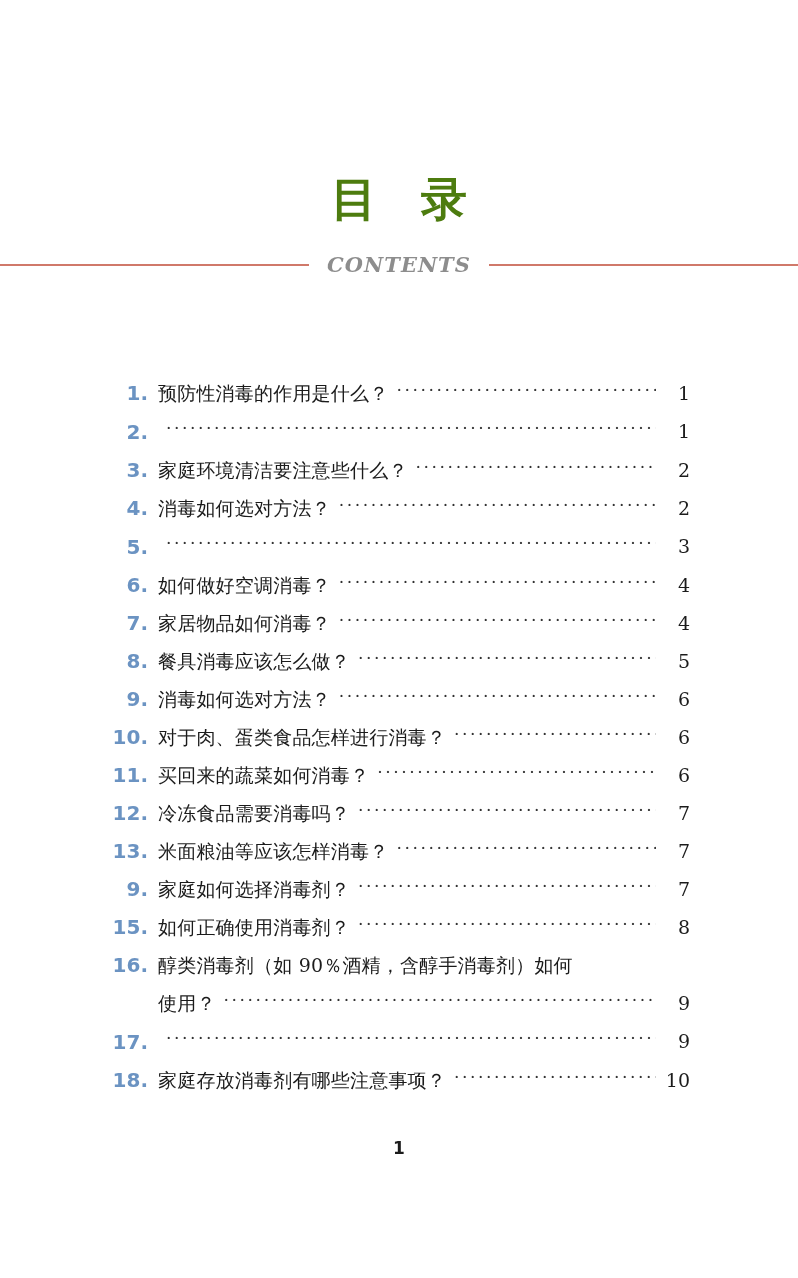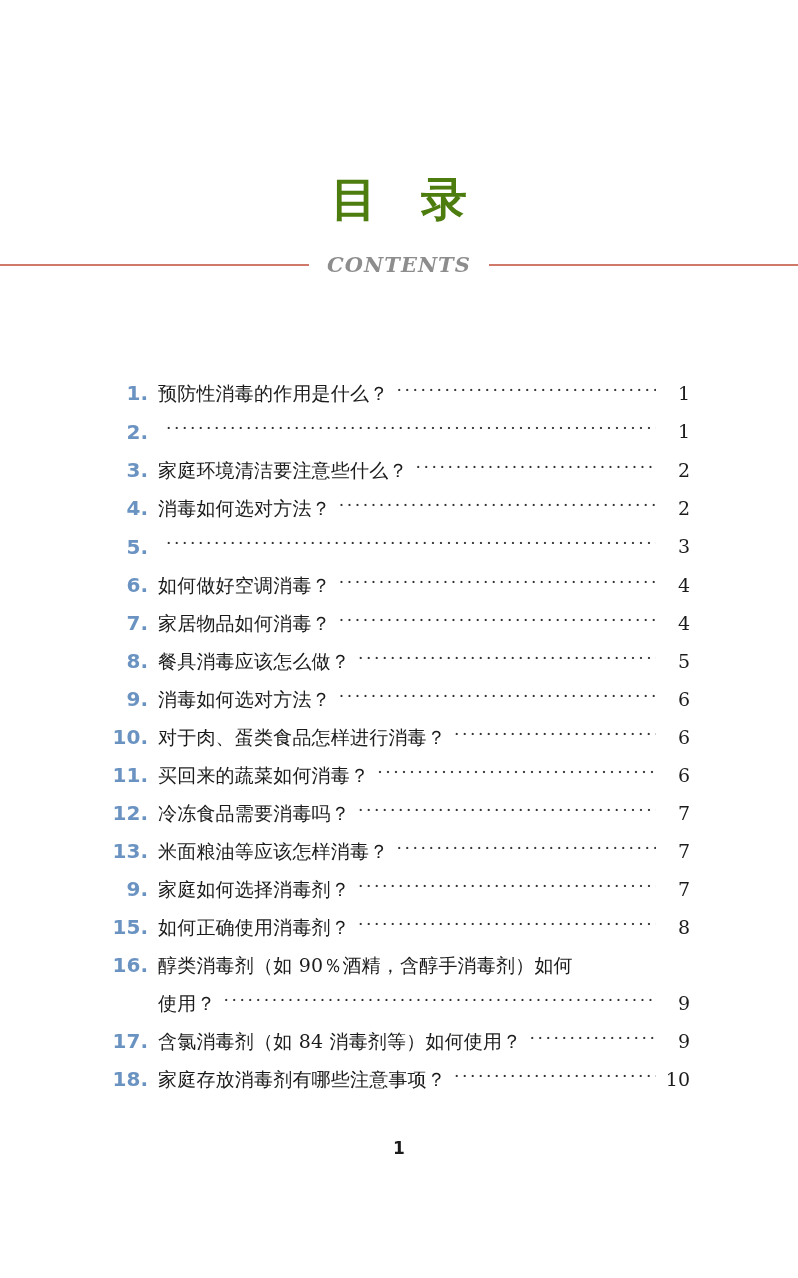--- a/index.html
+++ b/index.html
@@ -340,21 +340,20 @@
             <span class="toc-label">使用？</span>
             <span class="leader"></span>
             <span class="toc-page">9</span>
           </div>
         </div>
       </div>
       <div class="toc-item">
         <div class="toc-num">17.</div>
         <div class="toc-body">
           <div class="toc-line">
-            <span class="toc-label">含氯消毒剂（如 84 消毒剂等）如何使用？</span>
             <span class="leader"></span>
             <span class="toc-page">9</span>
           </div>
         </div>
       </div>
       <div class="toc-item">
         <div class="toc-num">18.</div>
         <div class="toc-body">
           <div class="toc-line">
             <span class="toc-label">家庭存放消毒剂有哪些注意事项？</span>

